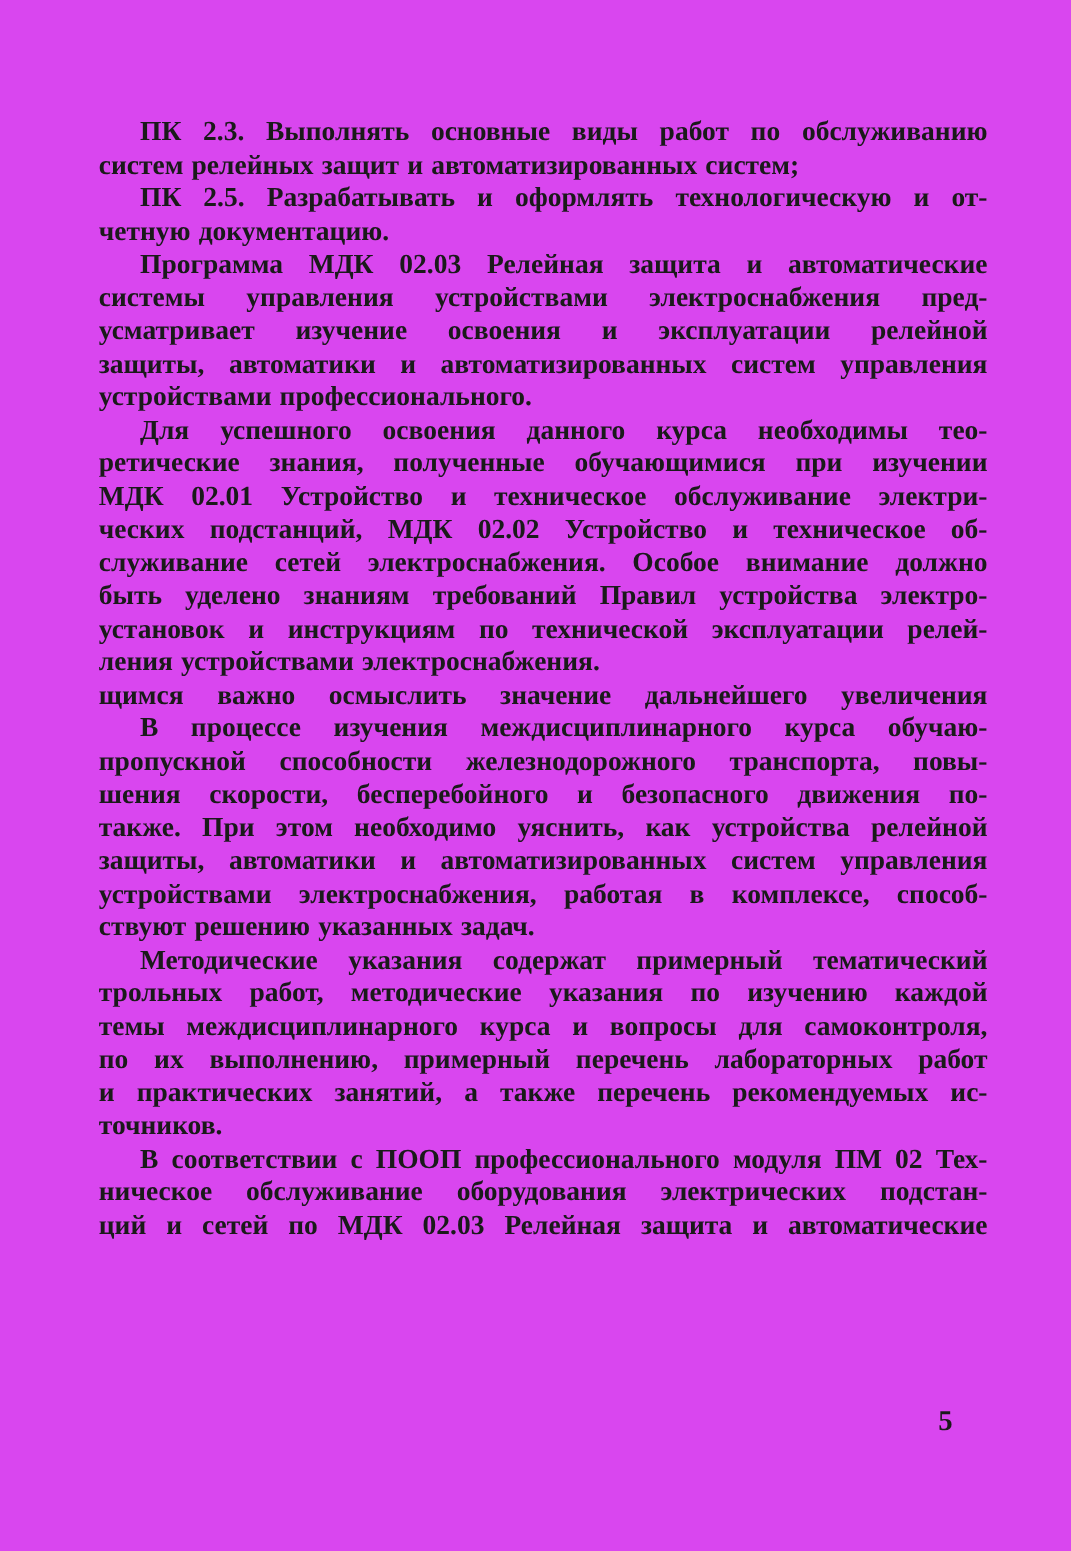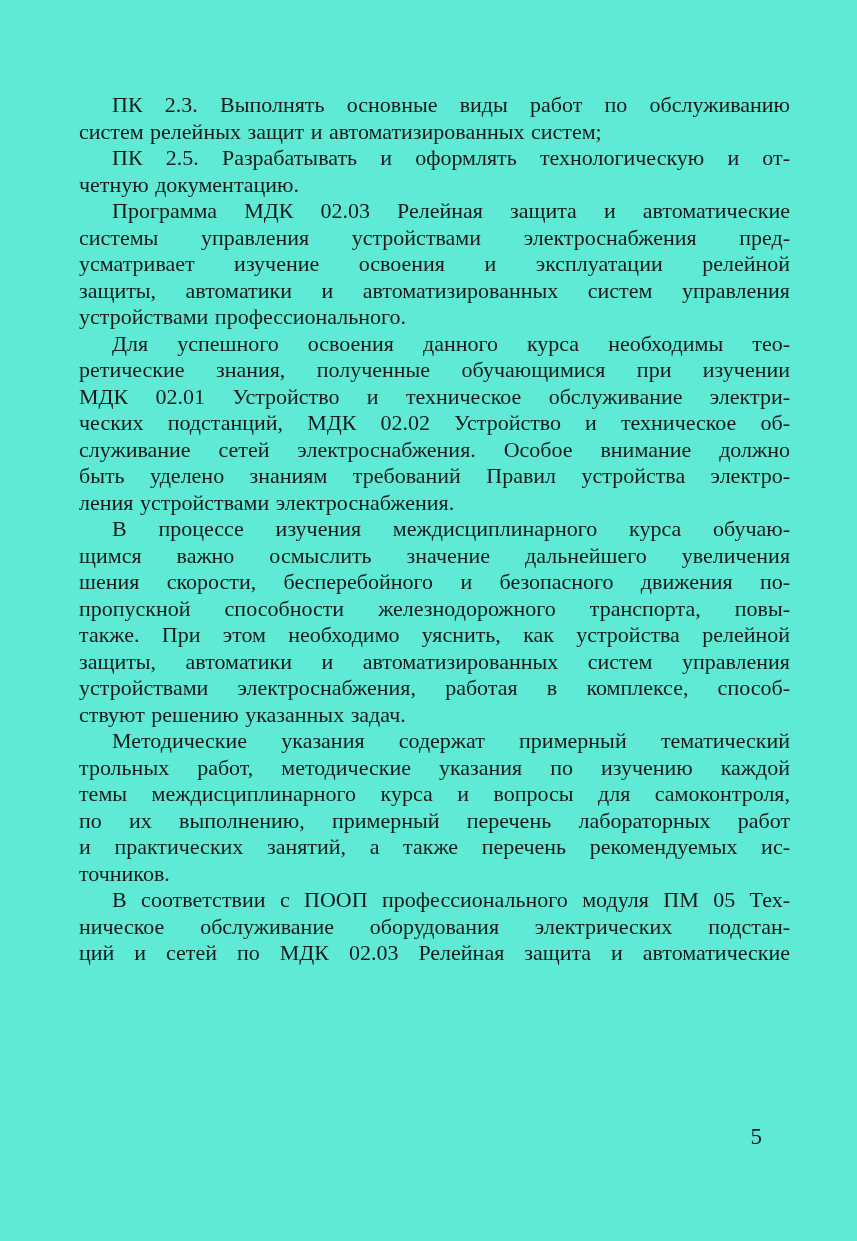--- a/index.html
+++ b/index.html
@@ -10,21 +10,22 @@
     width: 857px;
     height: 1241px;
     background: #ffffff;
     position: relative;
     overflow: hidden;
     font-family: "Liberation Serif", "DejaVu Serif", serif;
   }
   .page {
     position: absolute;
     inset: 0;
-    background: #5eead4;
+    background: #d946ef;
+    font-weight: bold;
   }
   .text-block {
     position: absolute;
     left: 79px;
     top: 92px;
     width: 711px;
     color: #1a1a1a;
     font-size: 22px;
     line-height: 26.5px;
   }
@@ -72,40 +73,41 @@
         <div class="line">защиты, автоматики и автоматизированных систем управления</div>
         <div class="line last">устройствами профессионального.</div>
       </div>
       <div class="paragraph">
         <div class="line first">Для успешного освоения данного курса необходимы тео-</div>
         <div class="line">ретические знания, полученные обучающимися при изучении</div>
         <div class="line">МДК 02.01 Устройство и техническое обслуживание электри-</div>
         <div class="line">ческих подстанций, МДК 02.02 Устройство и техническое об-</div>
         <div class="line">служивание сетей электроснабжения. Особое внимание должно</div>
         <div class="line">быть уделено знаниям требований Правил устройства электро-</div>
+        <div class="line">установок и инструкциям по технической эксплуатации релей-</div>
         <div class="line last">ления устройствами электроснабжения.</div>
       </div>
       <div class="paragraph">
+        <div class="line">щимся важно осмыслить значение дальнейшего увеличения</div>
         <div class="line first">В процессе изучения междисциплинарного курса обучаю-</div>
-        <div class="line">щимся важно осмыслить значение дальнейшего увеличения</div>
+        <div class="line">пропускной способности железнодорожного транспорта, повы-</div>
         <div class="line">шения скорости, бесперебойного и безопасного движения по-</div>
-        <div class="line">пропускной способности железнодорожного транспорта, повы-</div>
         <div class="line">также. При этом необходимо уяснить, как устройства релейной</div>
         <div class="line">защиты, автоматики и автоматизированных систем управления</div>
         <div class="line">устройствами электроснабжения, работая в комплексе, способ-</div>
         <div class="line last">ствуют решению указанных задач.</div>
       </div>
       <div class="paragraph">
         <div class="line first">Методические указания содержат примерный тематический</div>
         <div class="line">трольных работ, методические указания по изучению каждой</div>
         <div class="line">темы междисциплинарного курса и вопросы для самоконтроля,</div>
         <div class="line">по их выполнению, примерный перечень лабораторных работ</div>
         <div class="line">и практических занятий, а также перечень рекомендуемых ис-</div>
         <div class="line last">точников.</div>
       </div>
       <div class="paragraph">
-        <div class="line first">В соответствии с ПООП профессионального модуля ПМ 05 Тех-</div>
+        <div class="line first">В соответствии с ПООП профессионального модуля ПМ 02 Тех-</div>
         <div class="line">ническое обслуживание оборудования электрических подстан-</div>
         <div class="line">ций и сетей по МДК 02.03 Релейная защита и автоматические</div>
       </div>
     </div>
   <div class="page-number">5</div>
 </div>
 
 </body></html>

